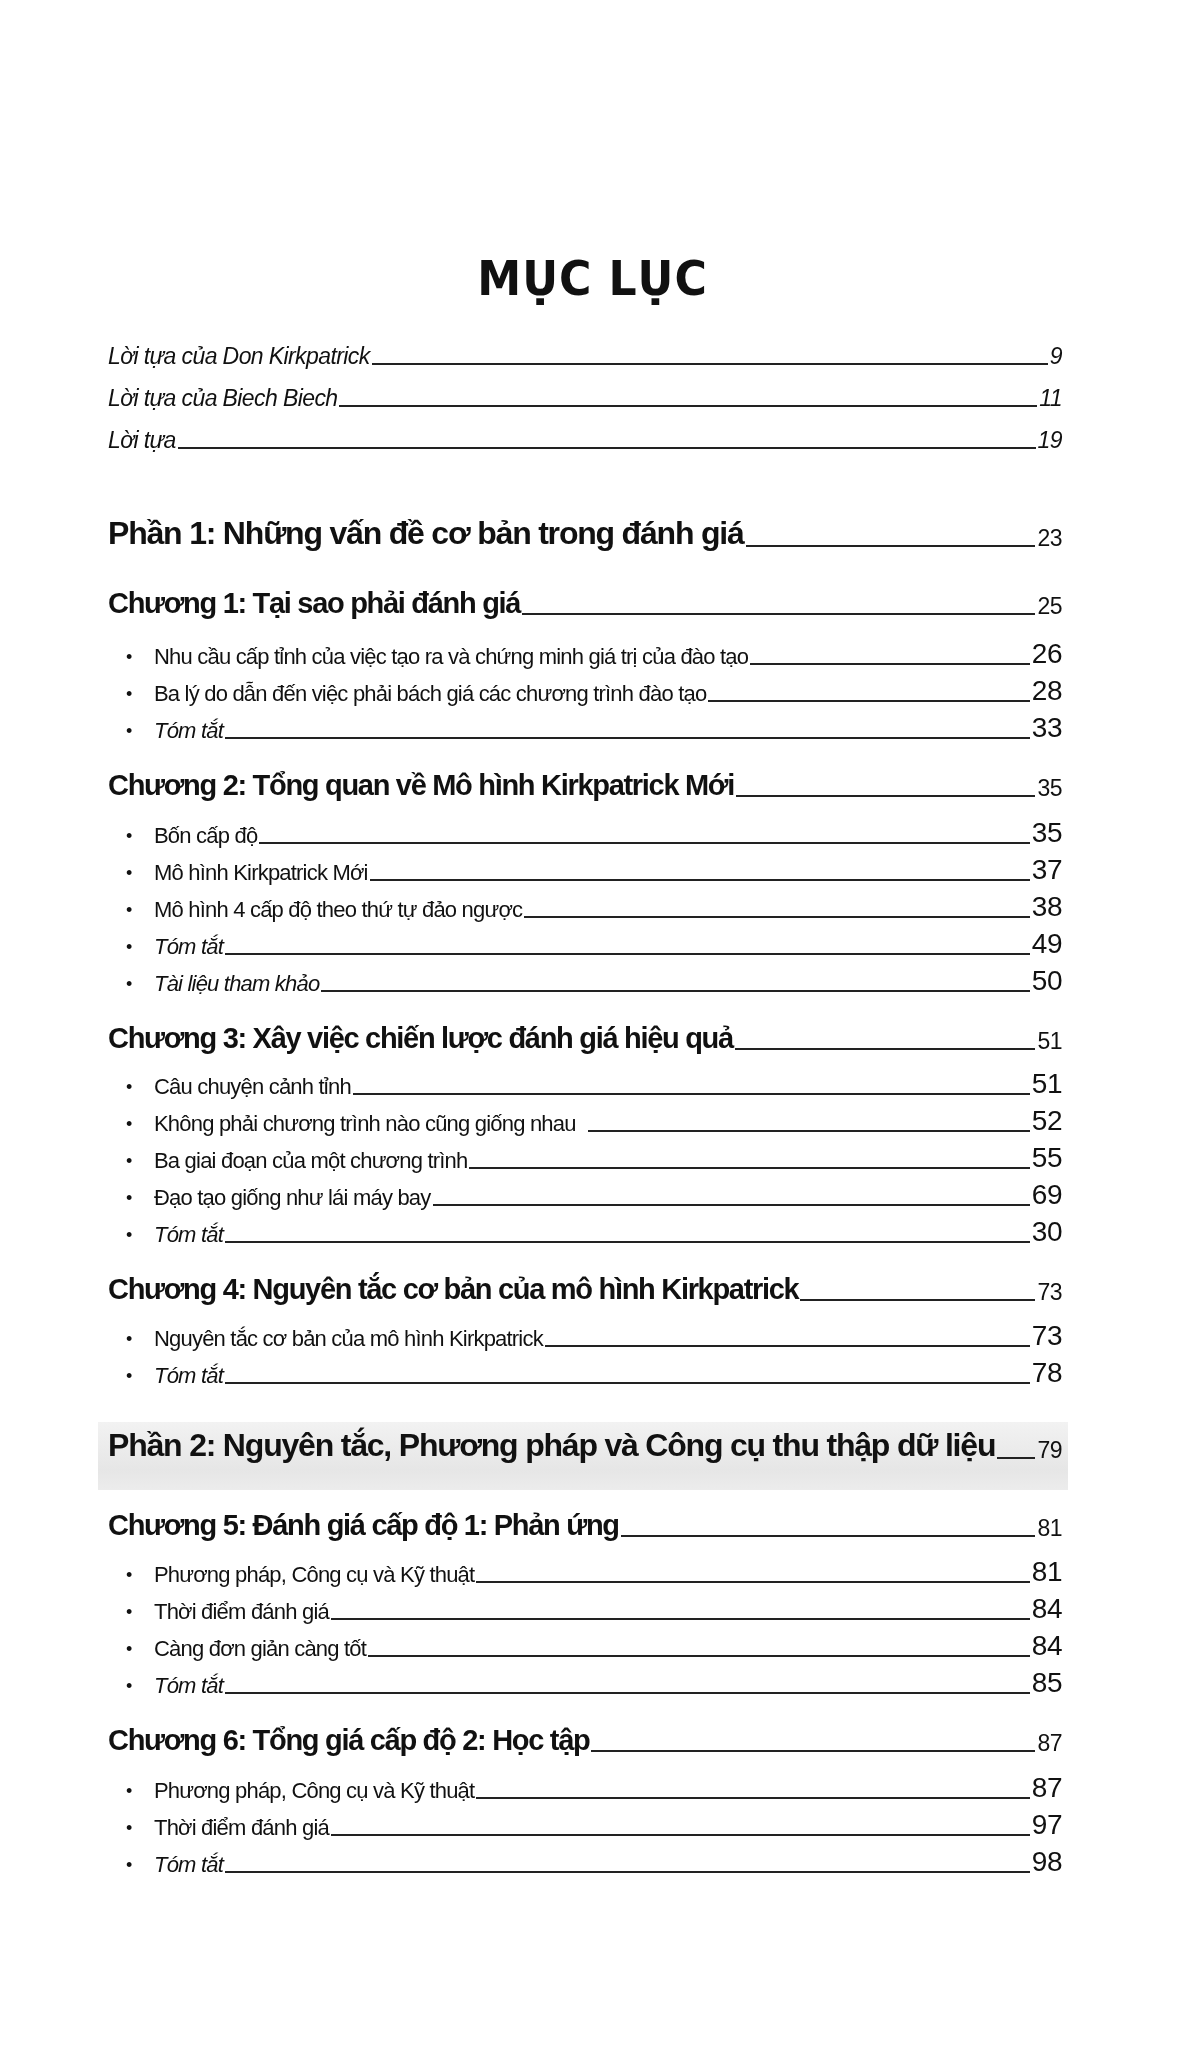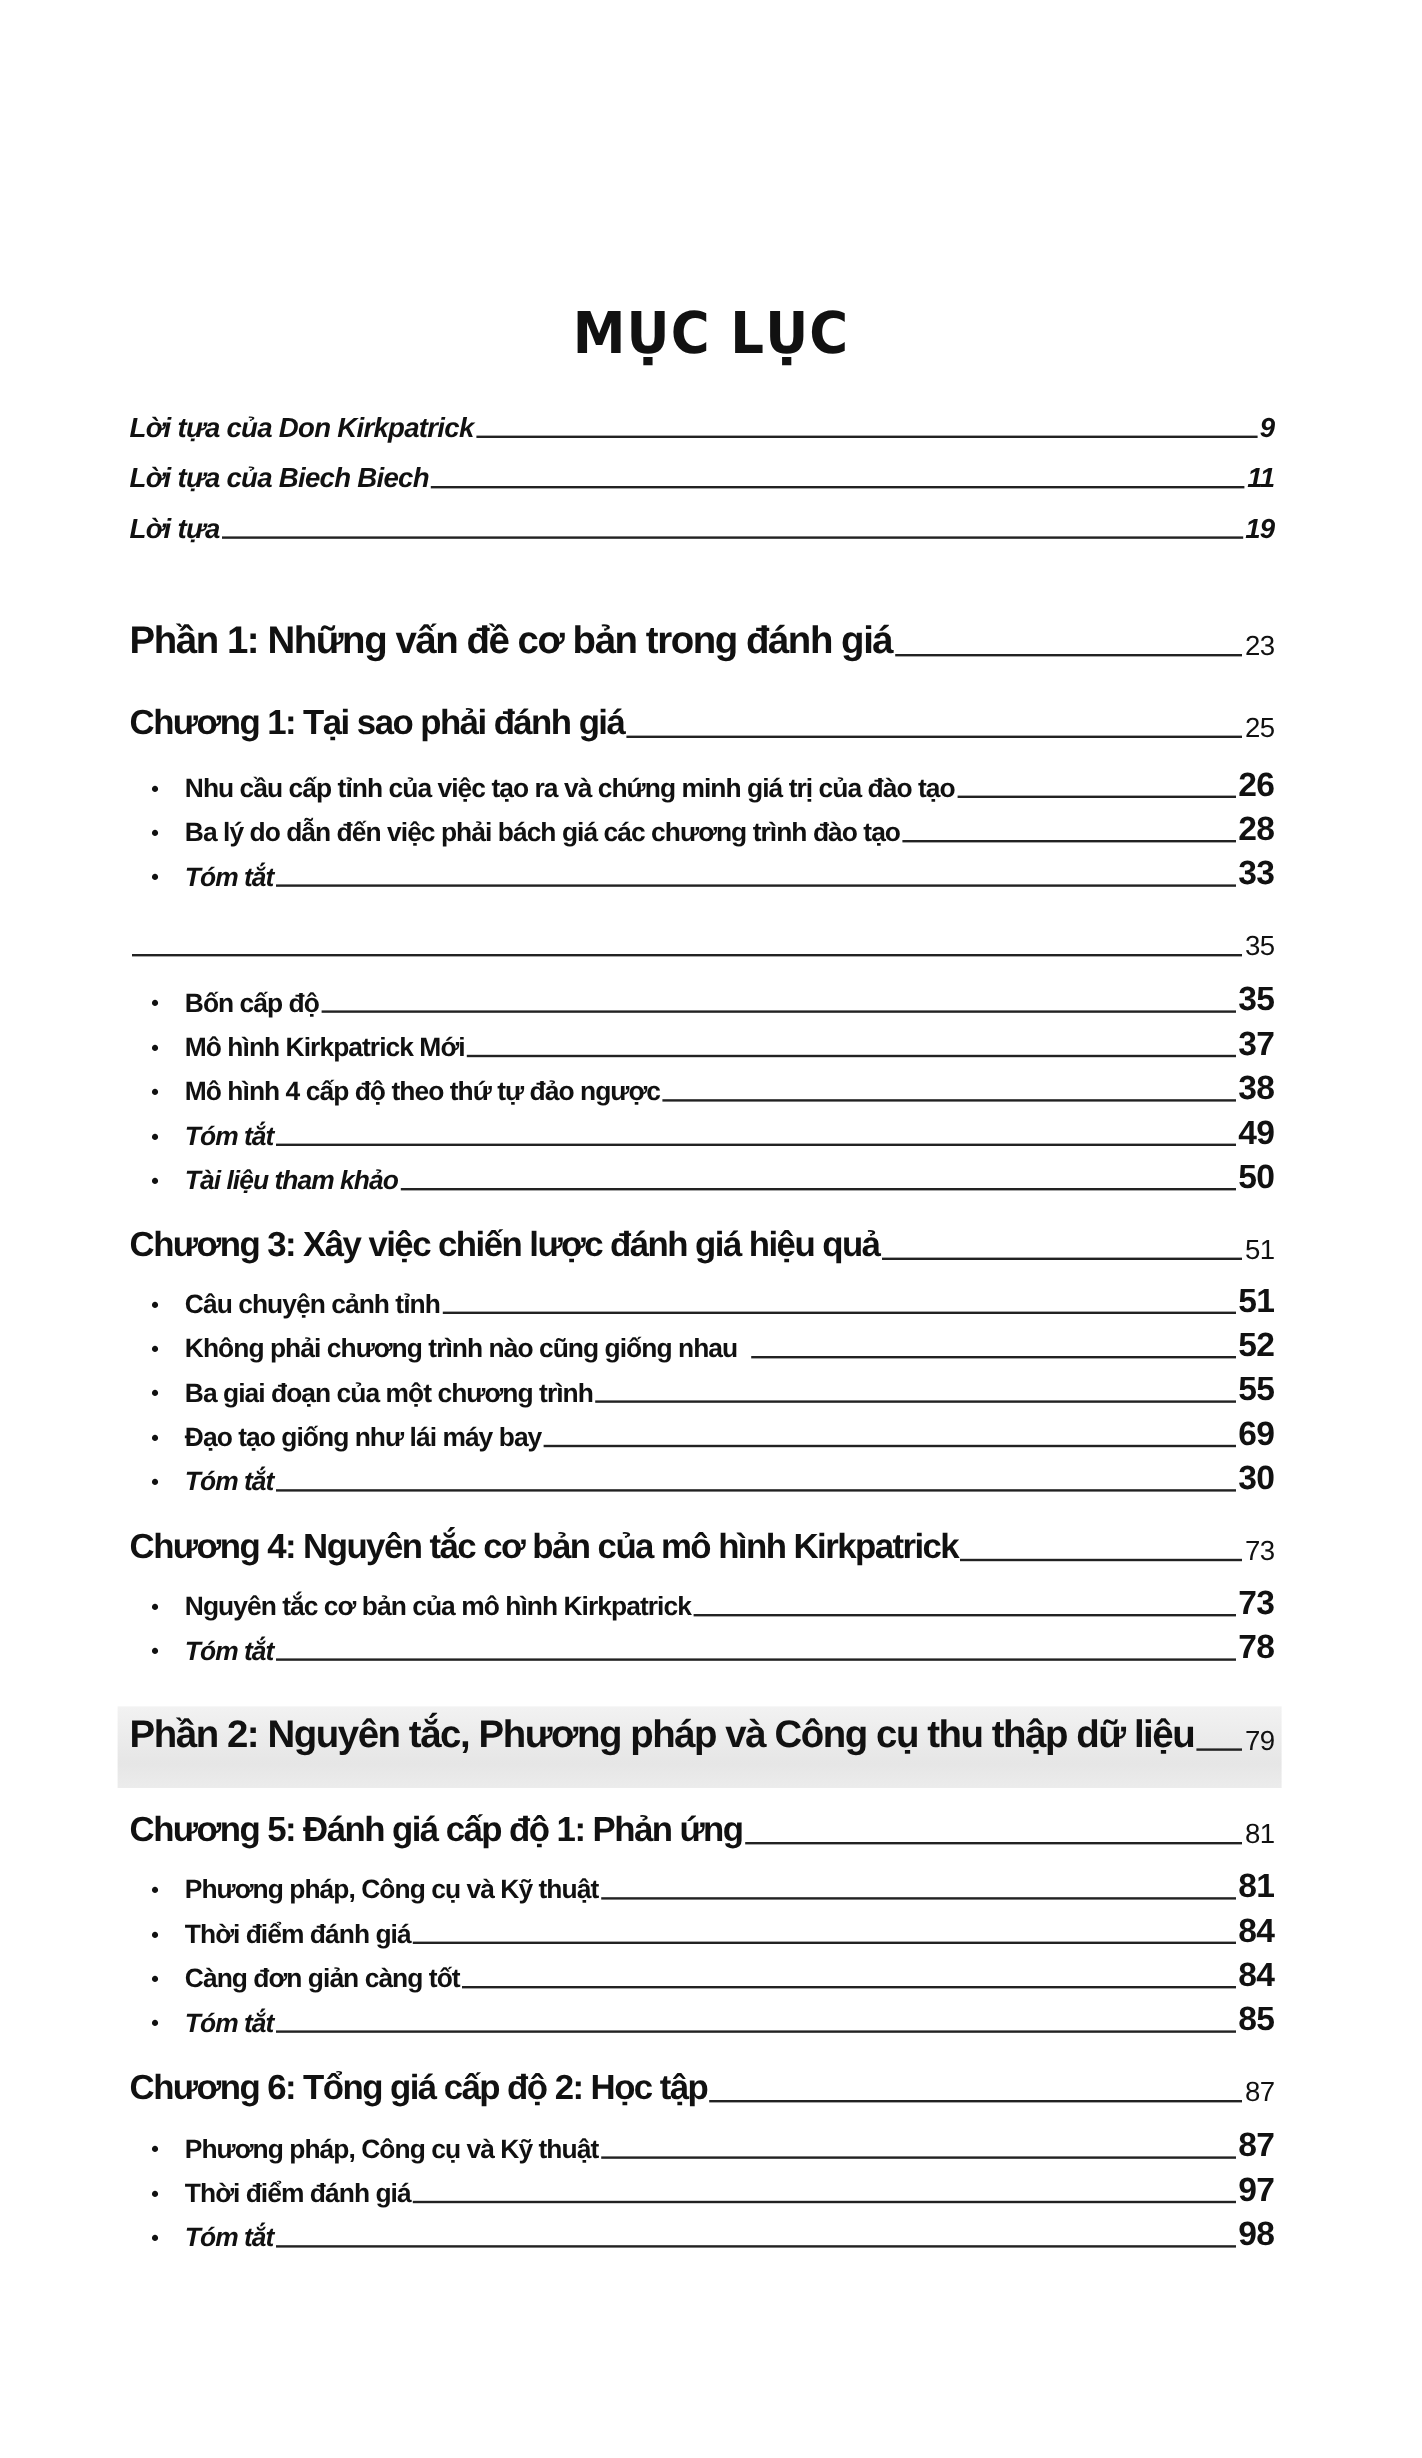--- a/index.html
+++ b/index.html
@@ -2,21 +2,21 @@
 <html><head>
 <meta charset="utf-8">
 <style>
   html, body { margin: 0; padding: 0; background: #ffffff; }
   body { width: 1185px; height: 2048px; position: relative; overflow: hidden;
          font-family: "Liberation Sans", sans-serif; color: #111; }
   .page { position: absolute; left: 0; top: 0; width: 941px; height: 2048px; }
   .title { position: absolute; left: 0; width: 1185px; top: 250px; text-align: center;
            font-family: "DejaVu Sans", sans-serif; font-weight: bold; font-size: 48px;
            letter-spacing: 1px; color: #111; transform: scaleX(0.92); }
-  .row { position: absolute; left: 108px; width: 954px; display: flex; align-items: flex-end; font-weight: bold; }
+  .row { position: absolute; left: 108px; width: 954px; display: flex; align-items: flex-end; }
   .row .label { white-space: nowrap; }
   .row .leader { flex: 1; border-bottom: 2px solid #222; margin: 0 2px 5px 2px; height: 0; }
   .row .page-no { white-space: nowrap; text-align: right; }
   .preface { font-style: italic; font-size: 23px; height: 30px; letter-spacing: -0.6px; }
   .part { font-weight: bold; font-size: 32px; height: 40px; letter-spacing: -1.2px; }
   .part .page-no { font-weight: normal; font-size: 23px; letter-spacing: -0.5px; }
   .chapter { font-weight: bold; font-size: 29px; height: 38px; letter-spacing: -1.3px; }
   .chapter .page-no { font-weight: normal; font-size: 23px; letter-spacing: -0.5px; }
   .item { left: 124px; width: 938px; font-size: 22px; height: 30px; letter-spacing: -0.8px; }
   .item .bullet { width: 28px; font-size: 18px; line-height: 26px; text-align: left; padding-left: 2px; }
@@ -72,20 +72,21 @@
     <span class="page-no">28</span>
   </div>
   <div class="row item italic" style="top:714px">
     <span class="bullet">•</span>
     <span class="label">Tóm tắt</span>
     <span class="leader"></span>
     <span class="page-no">33</span>
   </div>
 
   <div class="row chapter" style="top:764px">
+    <span class="label">Chương 2: Tổng quan về Mô hình Kirkpatrick Mới</span>
     <span class="leader"></span>
     <span class="page-no">35</span>
   </div>
   <div class="row item" style="top:819px">
     <span class="bullet">•</span>
     <span class="label">Bốn cấp độ</span>
     <span class="leader"></span>
     <span class="page-no">35</span>
   </div>
   <div class="row item" style="top:856px">

